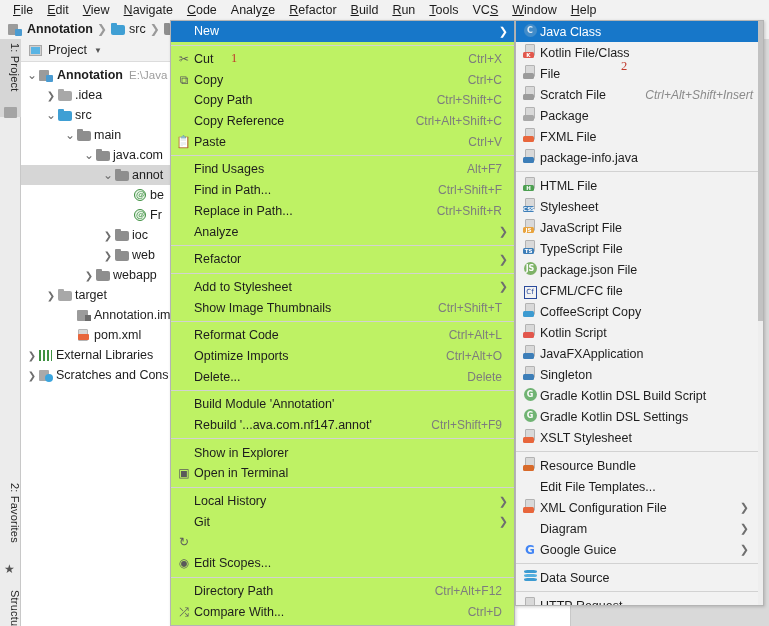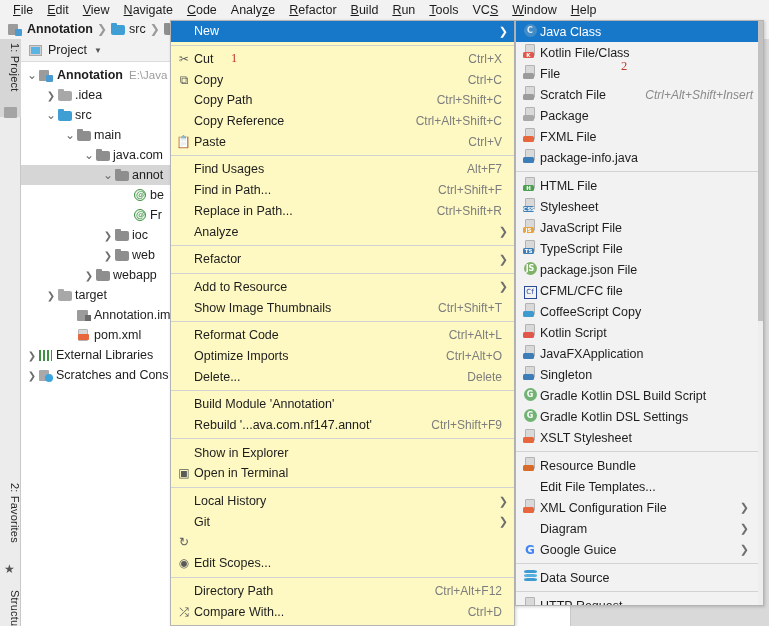--- a/index.html
+++ b/index.html
@@ -110,21 +110,21 @@
   .ico-scratch i{position:absolute;left:0;top:1px;width:10px;height:11px;background:#a9a9a9;border-radius:1px;}
   .ico-scratch i:after{content:"";position:absolute;right:-4px;bottom:-1px;width:8px;height:8px;border-radius:50%;background:#3ca5dd;}
 
   .ico-proj {width:14px;height:13px;}
   .ico-proj i{position:absolute;left:0;top:1px;width:13px;height:11px;background:#cfcfcf;border:1px solid #a8a8a8;}
   .ico-proj i:after{content:"";position:absolute;left:1px;top:1px;width:9px;height:7px;background:#59b4e4;}
 
   
   .ctxmenu {
     position: absolute; left: 170px; top: 20px; width: 345px; height: 606px;
-    background: #fef9c3; border: 1px solid #b4b4b4;
+    background: #bef264; border: 1px solid #b4b4b4;
     box-shadow: 1px 1px 3px rgba(0,0,0,0.18);
     overflow: hidden;
   }
   .ctxitem {
     height: 20.7px; display: flex; align-items: center; position: relative;
     padding-left: 3px; font-size: 12.5px; white-space: nowrap; color:#1d1d1d;
   }
   .ctxitem.highlight { background: #1777c9; color: #ffffff; }
   .ctxitem .ci-ic { width: 20px; flex: 0 0 20px; text-align: center; font-size: 12px; color:#5a5a5a; }
   .ctxitem .ci-lbl { flex: 1 1 auto; }
@@ -411,21 +411,21 @@
         </div>
         <div class="ctxsep"></div>
         <div class="ctxitem">
           <span class="ci-ic"></span>
           <span class="ci-lbl">Refactor</span>
           <span class="ci-arrow">❯</span>
         </div>
         <div class="ctxsep"></div>
         <div class="ctxitem">
           <span class="ci-ic"></span>
-          <span class="ci-lbl">Add to Resource</span>
+          <span class="ci-lbl">Add to Stylesheet</span>
           <span class="ci-arrow">❯</span>
         </div>
         <div class="ctxitem">
           <span class="ci-ic"></span>
           <span class="ci-lbl">Show Image Thumbnails</span>
           <span class="ci-key">Ctrl+Shift+T</span>
         </div>
         <div class="ctxsep"></div>
         <div class="ctxitem">
           <span class="ci-ic"></span>

